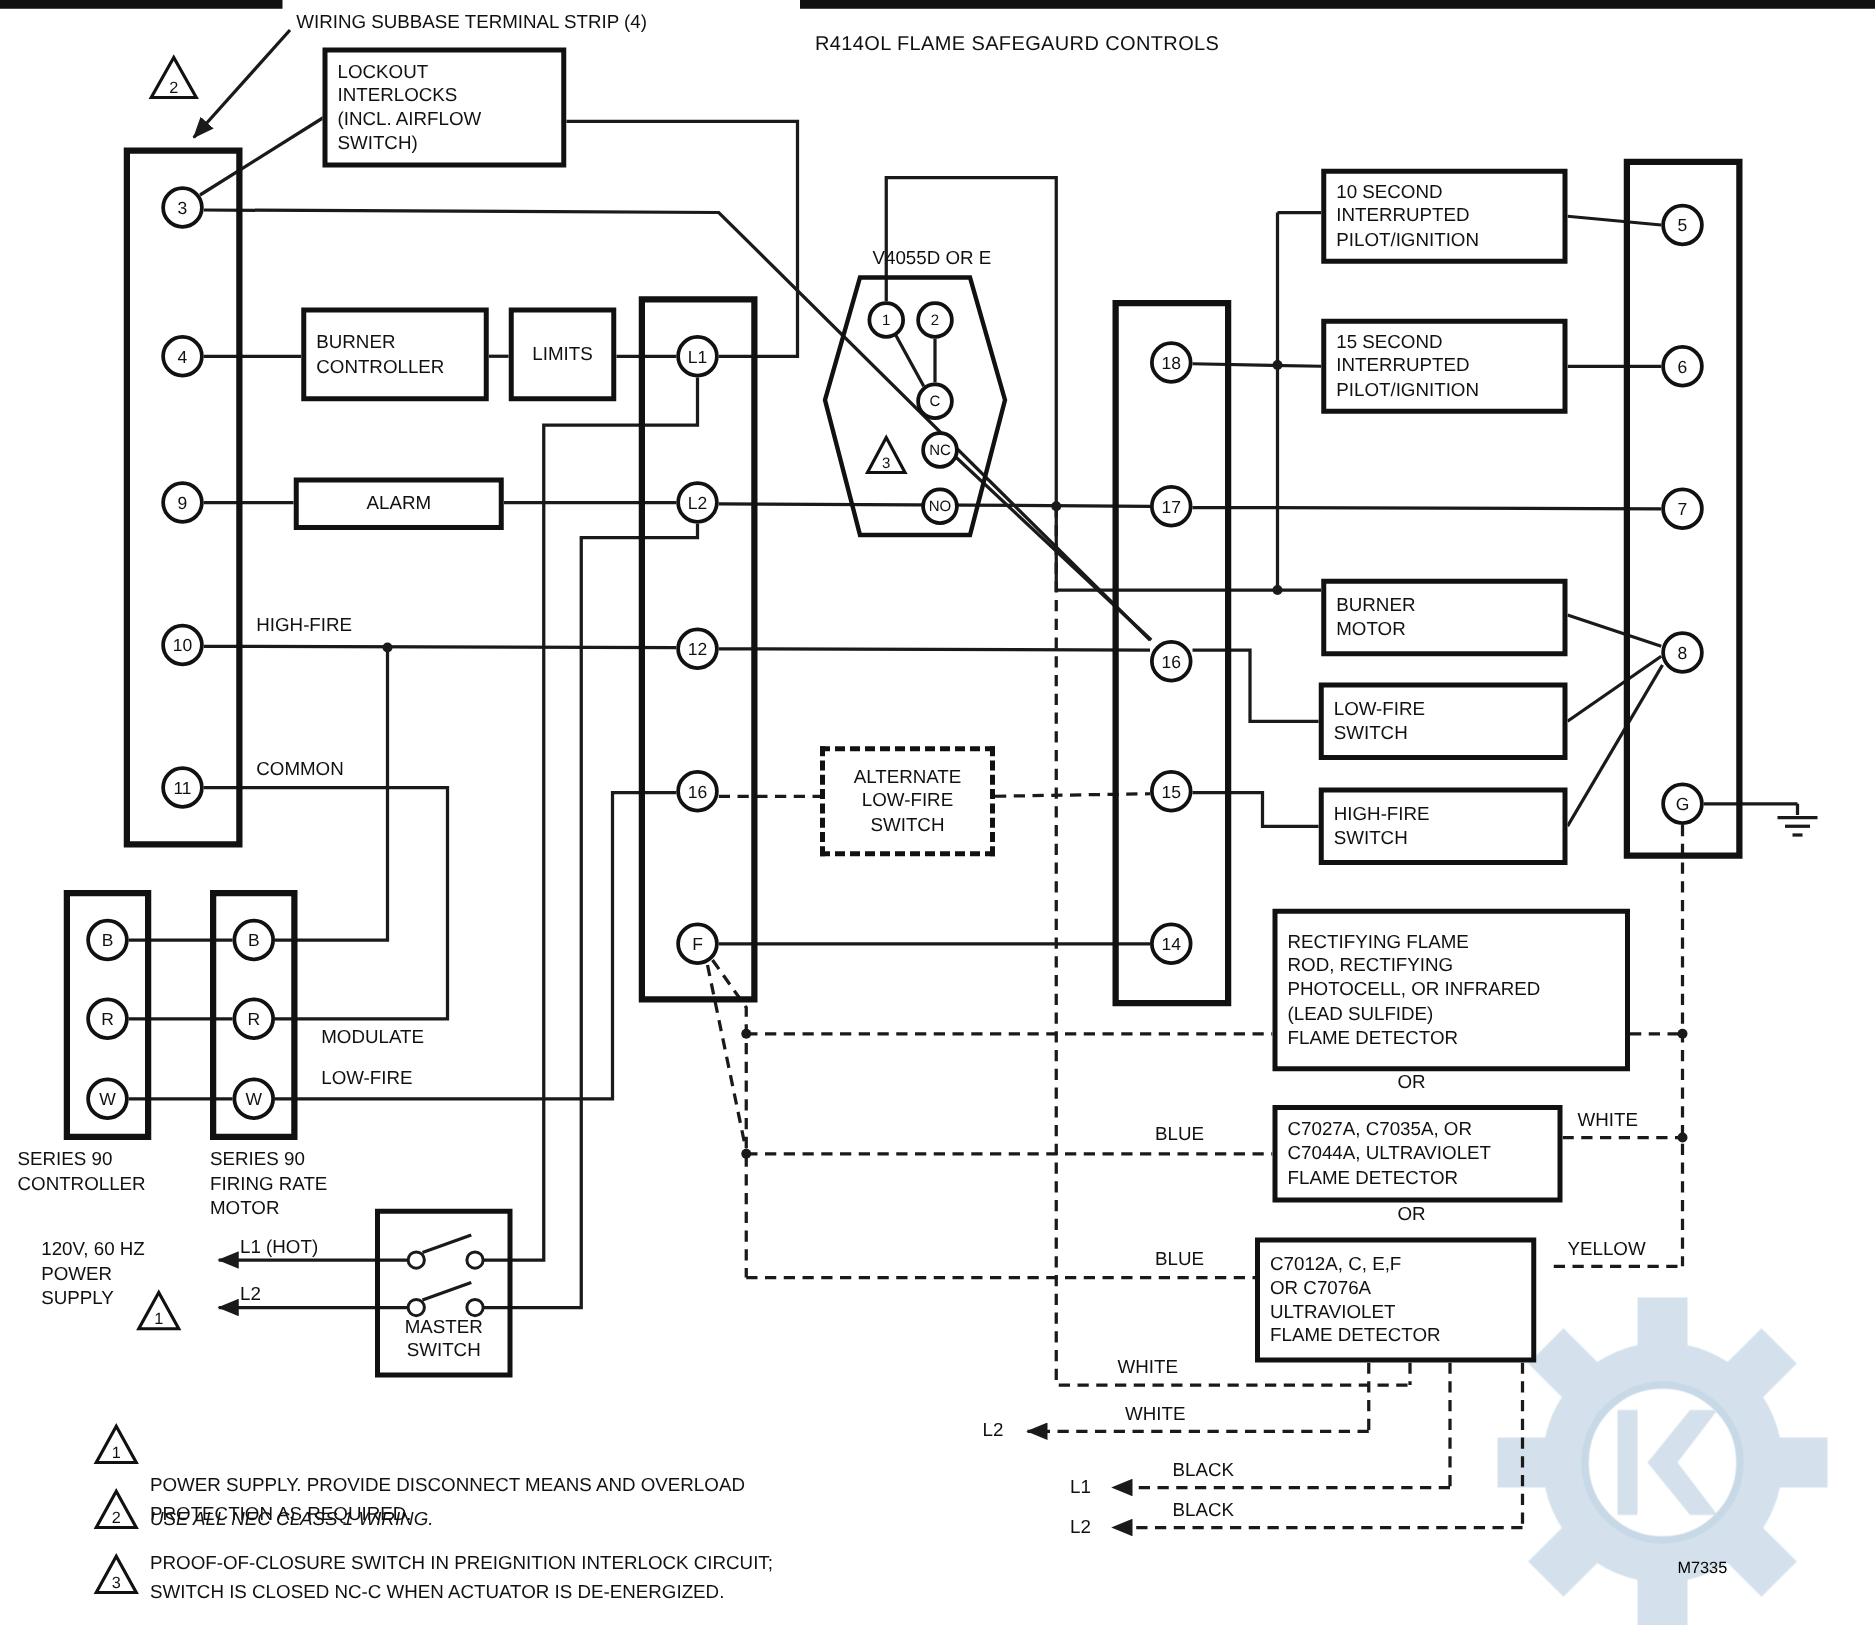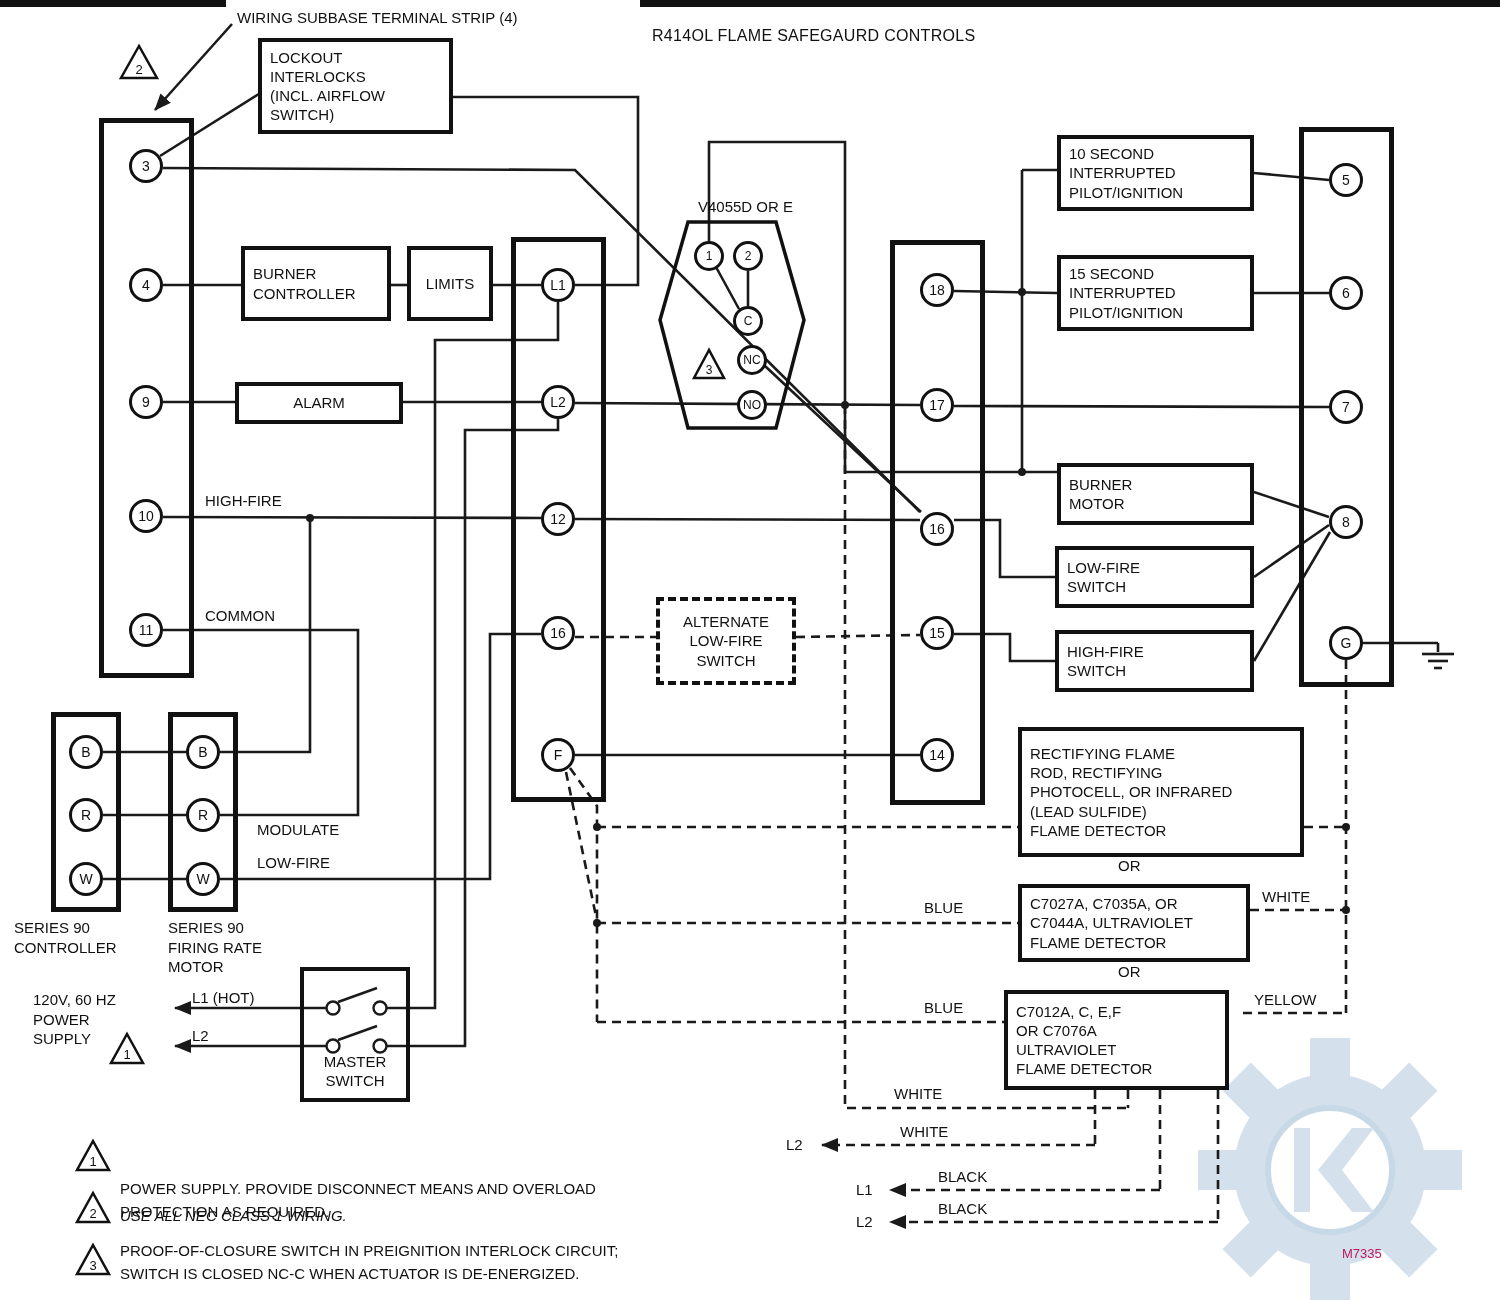--- a/index.html
+++ b/index.html
@@ -12,21 +12,21 @@
   .box.center{align-items:center;text-align:center;}
   .box.dashed{border:4px dashed #111;align-items:center;text-align:center;}
   .box.clear{background:transparent;justify-content:flex-end;align-items:center;text-align:center;padding-bottom:8px;}
   .strip{position:absolute;z-index:2;border:5px solid #111;background:transparent;box-sizing:border-box;}
   .term{position:absolute;z-index:3;width:34px;height:34px;border:3px solid #111;border-radius:50%;
         background:#fff;display:flex;align-items:center;justify-content:center;font-size:14px;box-sizing:border-box;}
   .term.sm{width:30px;height:30px;font-size:12px;}
   .lbl{position:absolute;z-index:2;font-size:15px;line-height:1.3;white-space:pre-line;}
   .title{position:absolute;z-index:2;font-size:16px;letter-spacing:.3px;}
   .note{position:absolute;z-index:2;font-size:15px;line-height:1.5;white-space:pre-line;}
-  .docnum{position:absolute;z-index:2;font-size:13px;color:#be185d;}
+  .docnum{position:absolute;z-index:2;font-size:13px;color:#000000;}
 </style>
 </head>
 <body>
 
 <div class="stage">
 
   <svg class="layer" width="1500" height="1300" viewBox="0 0 1500 1300">
     <defs>
       <marker id="ah" markerUnits="userSpaceOnUse" markerWidth="18" markerHeight="14" refX="16" refY="7" orient="auto">
         <polygon points="0,0 17,7 0,14" fill="#1a1a1a"></polygon>

